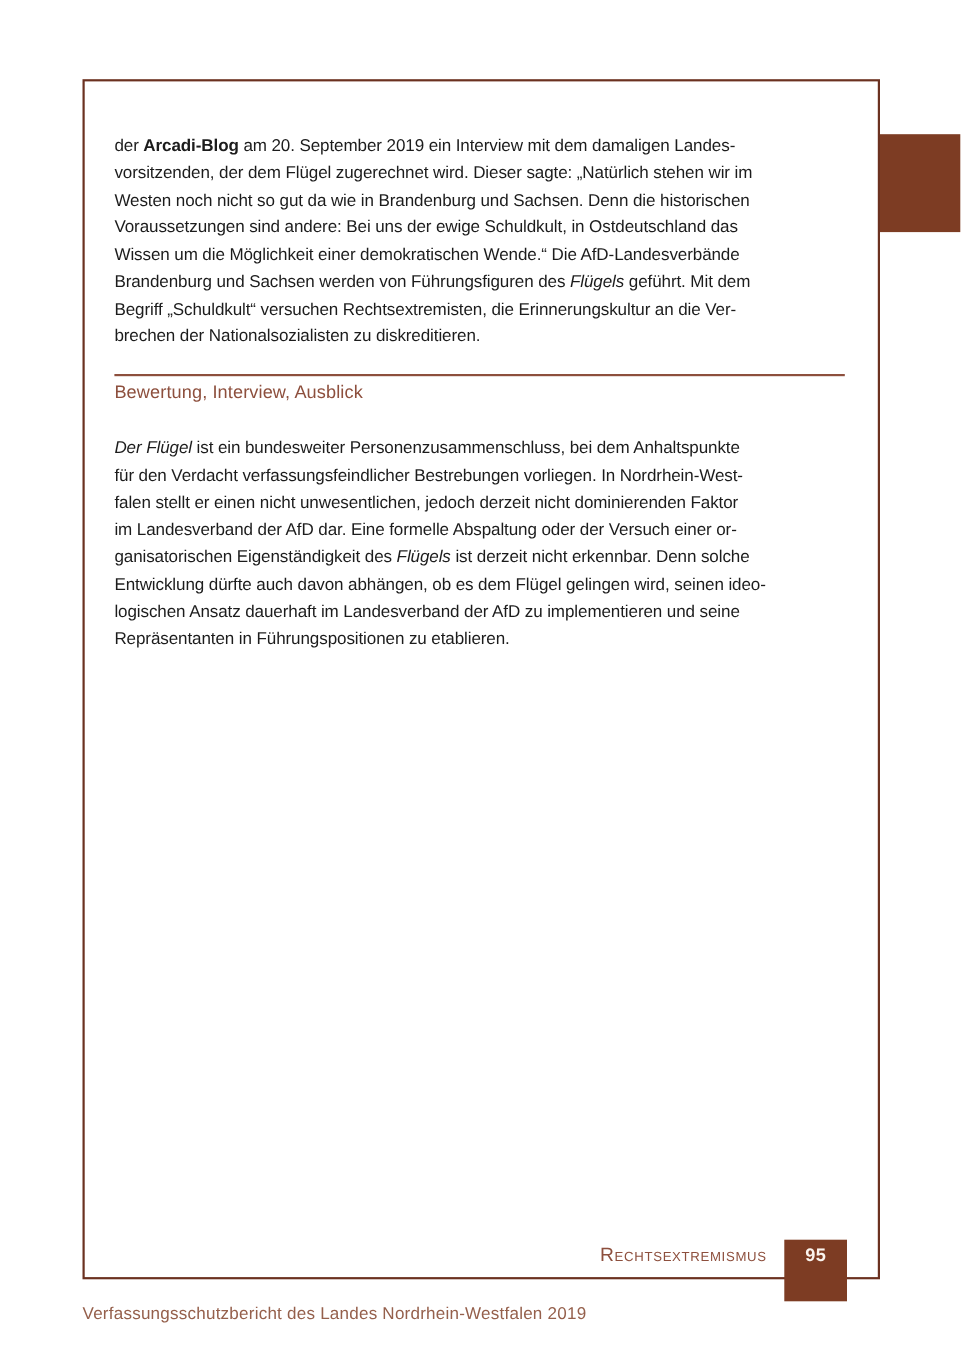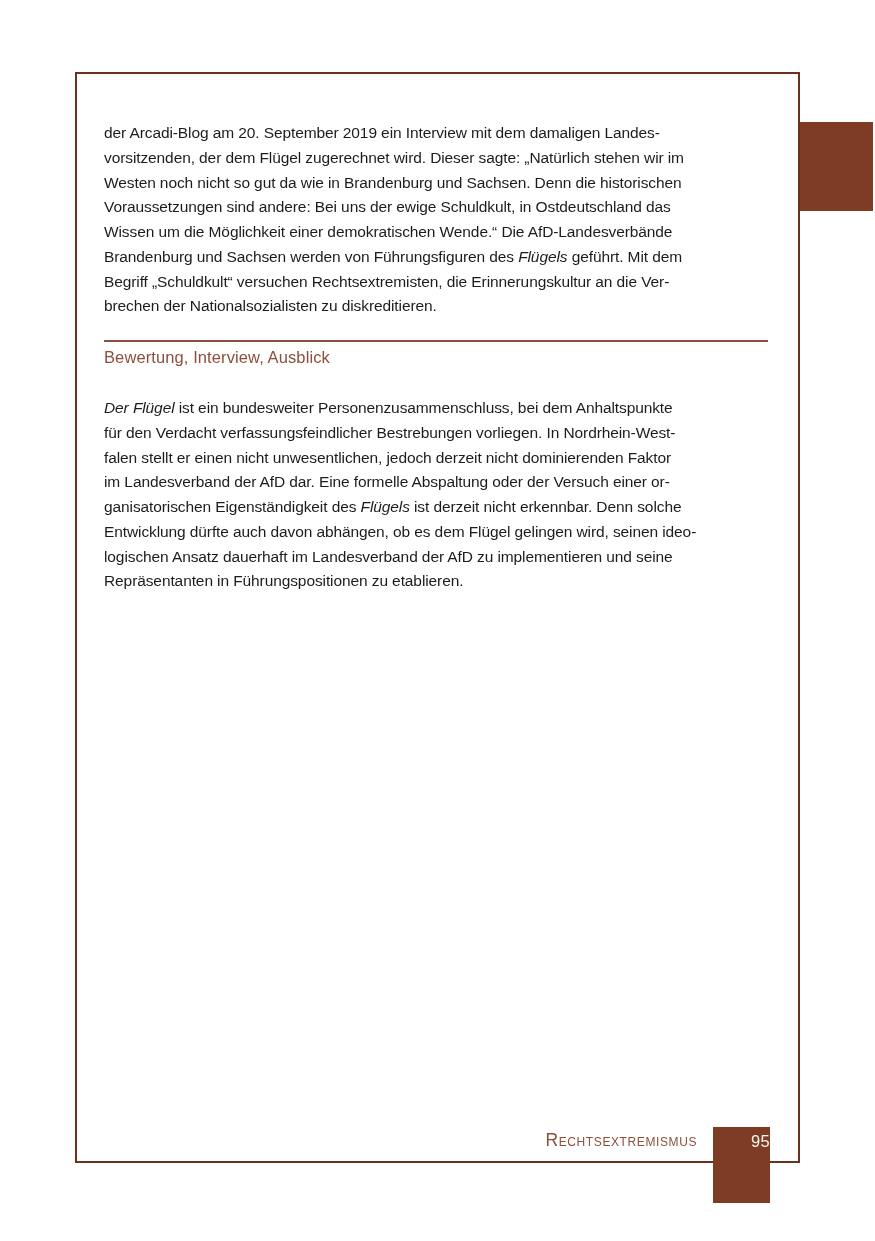--- a/index.html
+++ b/index.html
@@ -58,23 +58,24 @@
     top: 1130px; right: 178px;
     font-size: 17.5px;
     font-variant: small-caps;
     letter-spacing: 0.6px;
     color: var(--heading, #8d4f3d);
     margin-left: 20px;
   }
   .tab-bottom {
     position: absolute;
     left: 713px; top: 1127px;
-    width: 57px; height: 76px;
+    width: 57px; height: 56px;
     background: var(--tab, #7d3c23);
-    text-align: right;
+    text-align: center;
+    font-weight: bold;
   }
   .tab-bottom .page-num {
     display: block;
     padding-top: 5px;
     font-size: 16.5px;
     color: var(--page-number-text, #fbf4ee);
     letter-spacing: 0.3px;
   }
   .report-title {
     position: absolute;
@@ -84,21 +85,21 @@
     letter-spacing: 0.2px;
   }
 </style>
 </head>
 <body>
 
 <div class="stage">
 
   <div class="frame"></div>
 
-  <p class="para para-1"><span>der </span><span style="font-weight: 400;">Arcadi-Blog</span><span> am 20. September 2019 ein Interview mit dem damaligen Landes-
+  <p class="para para-1"><span>der </span><span style="font-weight: 700;">Arcadi-Blog</span><span> am 20. September 2019 ein Interview mit dem damaligen Landes-
 vorsitzenden, der dem Flügel zugerechnet wird. Dieser sagte: „Natürlich stehen wir im
 Westen noch nicht so gut da wie in Brandenburg und Sachsen. Denn die historischen
 Voraussetzungen sind andere: Bei uns der ewige Schuldkult, in Ostdeutschland das
 Wissen um die Möglichkeit einer demokratischen Wende.“ Die AfD-Landesverbände
 Brandenburg und Sachsen werden von Führungsfiguren des </span><span style="font-style: italic;">Flügels</span><span> geführt. Mit dem
 Begriff „Schuldkult“ versuchen Rechtsextremisten, die Erinnerungskultur an die Ver-
 brechen der Nationalsozialisten zu diskreditieren.</span></p>
 
   <div class="rule"></div>
 
@@ -114,14 +115,15 @@
 Repräsentanten in Führungspositionen zu etablieren.</span></p>
 
   <div class="tab-top"></div>
 
   <span class="chapter">Rechtsextremismus</span>
 
   <div class="tab-bottom">
     <span class="page-num">95</span>
   </div>
 
+  <div class="report-title">Verfassungsschutzbericht des Landes Nordrhein-Westfalen 2019</div>
 
 </div>
 
 </body></html>

